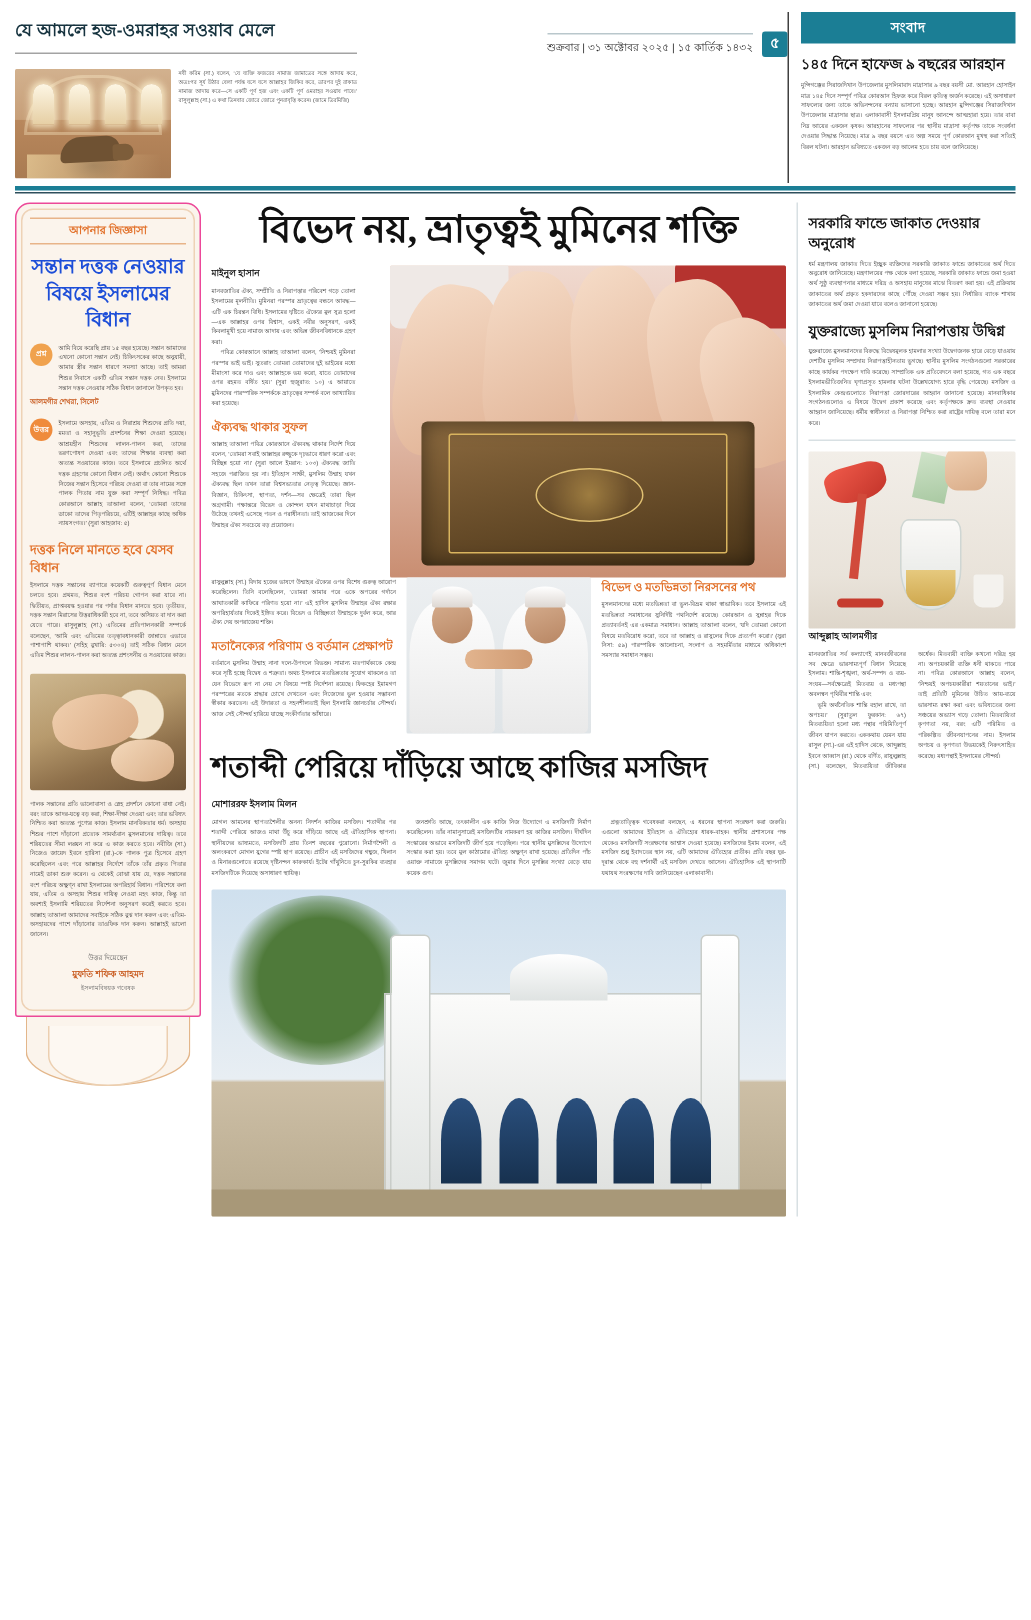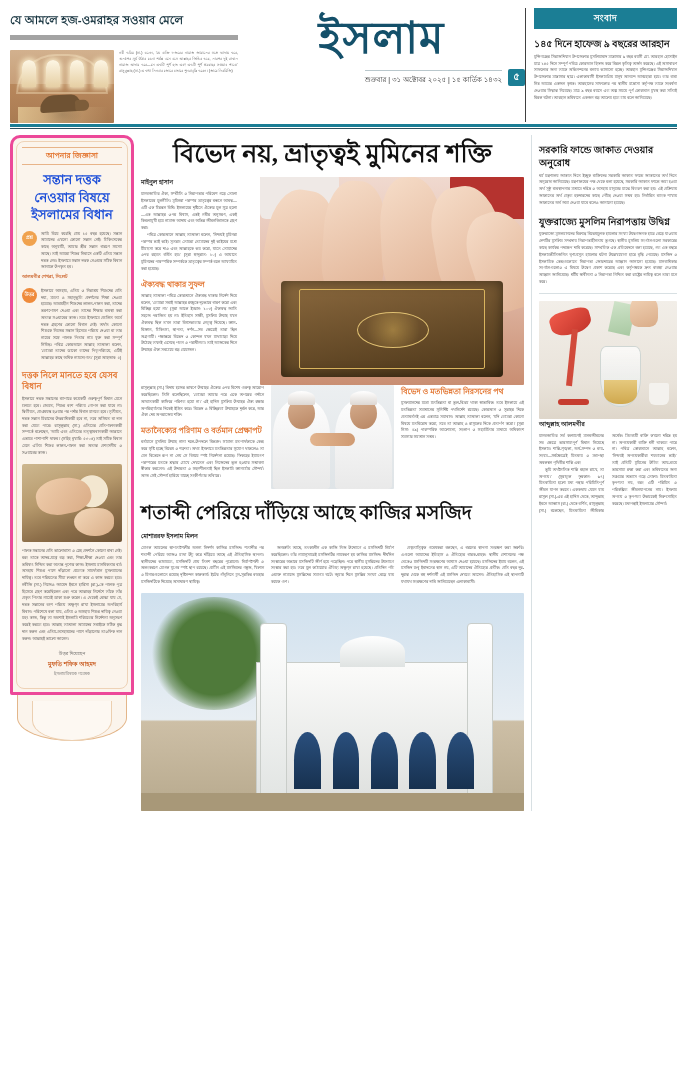--- a/index.html
+++ b/index.html
@@ -9,21 +9,21 @@
     font-family: "Liberation Sans", sans-serif;
     overflow: hidden;
   }
   .page { position: relative; width: 687px; height: 1080px; background: #fff; padding: 0; }
 
   
   .masthead { position: relative; height: 122px; padding: 8px 10px 0 10px; display: flex; }
   .mh-left { width: 228px; padding-top: 4px; }
   .mh-left-title {
     font-size: 11.5px; font-weight: bold; color: #16333f; letter-spacing: .1px;
-    padding-bottom: 4px; border-bottom: 5px solid #a3a3a3; margin-bottom: 10px;
+    padding-bottom: 4px; border-bottom: 1px solid #a3a3a3; margin-bottom: 10px;
   }
   .mh-left-body { display: flex; gap: 5px; }
   .mh-photo {
     width: 104px; height: 73px; flex: none; border-radius: 1px;
     background:
       radial-gradient(ellipse 30px 18px at 50% 88%, rgba(0,0,0,.22), transparent 70%),
       linear-gradient(180deg,#d2b18e 0%,#c79f79 46%,#b8875c 47%,#a97b52 100%);
     position: relative; overflow: hidden;
   }
   .mh-photo .win {
@@ -80,21 +80,21 @@
   .rule-thin { height: 1px; background: #2e4f5c; margin: 1px 10px 0 10px; }
 
   
   .body-grid { display: flex; padding: 6px 10px 0 10px; gap: 7px; }
   .col-left { width: 124px; flex: none; }
   .col-center { flex: 1; }
   .col-right { width: 146px; flex: none; padding-left: 7px; border-left: 1px solid #d8e0e3; }
 
   
   .ask-box {
-    background: #fbf4ec; border: 3px solid #ec4899; border-radius: 10px 10px 2px 2px;
+    background: #fbf4ec; border: 1px solid #ec4899; border-radius: 10px 10px 2px 2px;
     padding: 9px 9px 14px 9px; position: relative;
   }
   .ask-box:before {
     content: ""; position: absolute; inset: 3px; border: 1px solid #eed2b6; border-radius: 8px; pointer-events: none;
   }
   .ask-tag {
     text-align: center; font-size: 7.5px; font-weight: bold; color: #e2712a;
     border-top: 1px solid #e8b489; border-bottom: 1px solid #e8b489; padding: 2px 0; margin-bottom: 6px;
   }
   .ask-title {
@@ -324,21 +324,20 @@
             <div class="win w3"></div>
             <div class="win w4"></div>
           <div class="beam"></div>
           <div class="figure"></div>
         </div>
         <div class="mh-left-text">নবী করিম (সা.) বলেন, ‘যে ব্যক্তি ফজরের নামাজ জামাতের সঙ্গে আদায় করে, অতঃপর সূর্য উঠার বেলা পর্যন্ত বসে বসে আল্লাহর জিকির করে, তারপর দুই রাকাত নামাজ আদায় করে—সে একটি পূর্ণ হজ এবং একটি পূর্ণ ওমরাহর সওয়াব পাবে।’ রাসুলুল্লাহ (সা.) এ কথা তিনবার জোরে জোরে পুনরাবৃত্তি করেন। (জামে তিরমিজি)</div>
       </div>
     </div>
 
     <div class="mh-mid">
-      <div class="brand-main">ইসলাম</div>
       <div class="dateline">
         <div class="dl-text">শুক্রবার | ৩১ অক্টোবর ২০২৫ | ১৫ কার্তিক ১৪৩২</div>
         <div class="pageno">৫</div>
       </div>
     </div>
 
     <div class="mh-right">
       <div class="sangbad-head">সংবাদ</div>
       <div class="news-head">১৪৫ দিনে হাফেজ ৯ বছরের আরহান</div>
       <div class="news-text">মুন্সিগঞ্জের সিরাজদিখান উপজেলার মুসলিমাবাদ মাদ্রাসার ৯ বছর বয়সী মো. আরহান হোসাইন মাত্র ১৪৫ দিনে সম্পূর্ণ পবিত্র কোরআন হিফজ করে বিরল কৃতিত্ব অর্জন করেছে। এই অসাধারণ সাফল্যের জন্য তাকে অভিনন্দনের বন্যায় ভাসানো হচ্ছে। আরহান মুন্সিগঞ্জের সিরাজদিখান উপজেলার মাদ্রাসার ছাত্র। এলাকাবাসী ইসলামপ্রিয় মানুষ আনন্দে আত্মহারা হয়ে। তার বাবা নিম্ন আয়ের একজন কৃষক। আরহানের সাফল্যের পর স্থানীয় মাদ্রাসা কর্তৃপক্ষ তাকে সংবর্ধনা দেওয়ার সিদ্ধান্ত নিয়েছে। মাত্র ৯ বছর বয়সে এত অল্প সময়ে পূর্ণ কোরআন মুখস্থ করা সত্যিই বিরল ঘটনা। আরহান ভবিষ্যতে একজন বড় আলেম হতে চায় বলে জানিয়েছে।</div>

